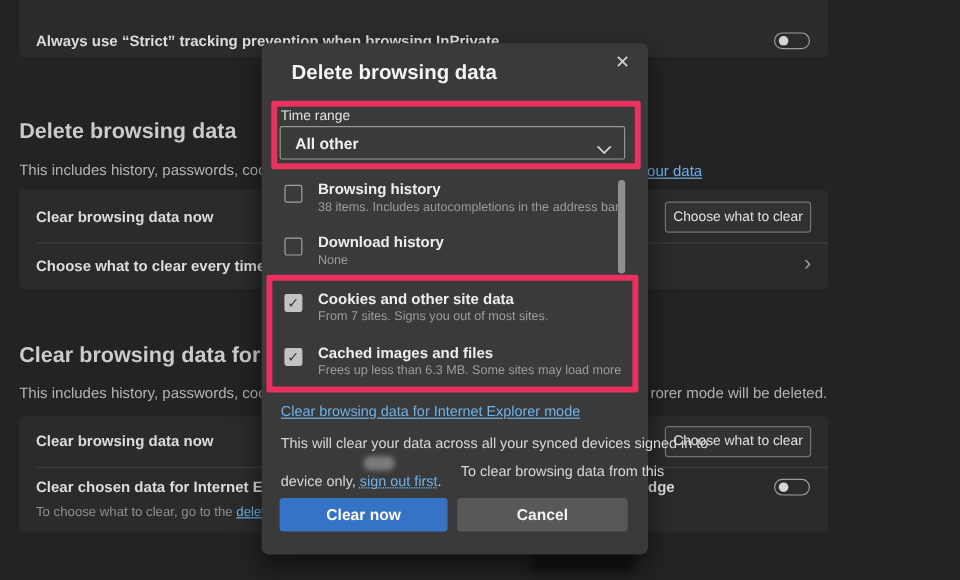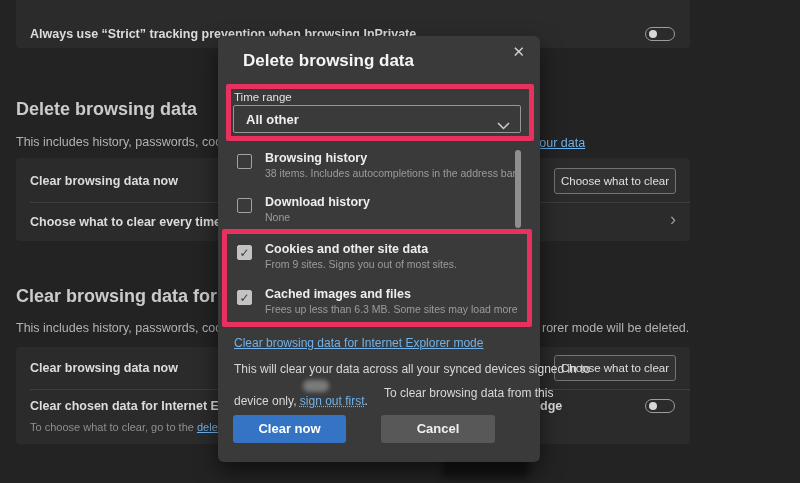--- a/index.html
+++ b/index.html
@@ -73,22 +73,22 @@
   .note .blob { position:absolute; left:69px; top:18px; width:26px; height:12px; background:#7a7a7a; border-radius:6px; filter:blur(2px); }
   .note .l2 { position:absolute; left:150px; top:24px; white-space:nowrap; }
   .note .l3 { position:absolute; left:0; top:32px; white-space:nowrap; }
   .note .link { text-decoration:underline dotted; }
 
   .dlg-btn {
     position:absolute; top:379px; height:28px; border:none; border-radius:3px;
     font-size:13px; font-weight:bold; color:#ffffff; text-align:center; line-height:28px;
     cursor:pointer; font-family:inherit;
   }
-  .btn-primary { left:15px; width:113px; background:#3574c4; }
-  .btn-cancel  { left:163px; width:114px; background:#585858; color:#f0f0f0; }
+  .btn-primary { left:15px; width:140px; background:#3574c4; }
+  .btn-cancel  { left:163px; width:142px; background:#585858; color:#f0f0f0; }
 
   .dlg-shadow { position:absolute; left:442px; top:456px; width:86px; height:22px;
     background:rgba(0,0,0,0.38); filter:blur(3px); z-index:5; }
 </style>
 </head>
 <body>
 
 <div class="card" style="left:16px; top:-14px; width:674px; height:62px;">
   <div class="card-row-label" style="left:14px; top:41px;">Always use “Strict” tracking prevention when browsing InPrivate</div>
   <div class="toggle" style="left:629px; top:41px;">
@@ -146,21 +146,21 @@
     <span class="chk-detail">38 items. Includes autocompletions in the address bar.</span>
   </div>
   <div class="chk-row" style="top:159px;">
     <span class="chk"></span>
     <span class="chk-label">Download history</span>
     <span class="chk-detail">None</span>
   </div>
   <div class="chk-row" style="top:206px;">
     <span class="chk checked"><span>✓</span></span>
     <span class="chk-label">Cookies and other site data</span>
-    <span class="chk-detail">From 9 sites. Signs you out of most sites.</span>
+    <span class="chk-detail">From 7 sites. Signs you out of most sites.</span>
   </div>
   <div class="chk-row" style="top:251px;">
     <span class="chk checked"><span>✓</span></span>
     <span class="chk-label">Cached images and files</span>
     <span class="chk-detail">Frees up less than 6.3 MB. Some sites may load more</span>
   </div>
 
   <div class="scroll-thumb"></div>
 
   <div class="hl-box" style="left:4px; top:193px; width:310px; height:98px;"></div>

